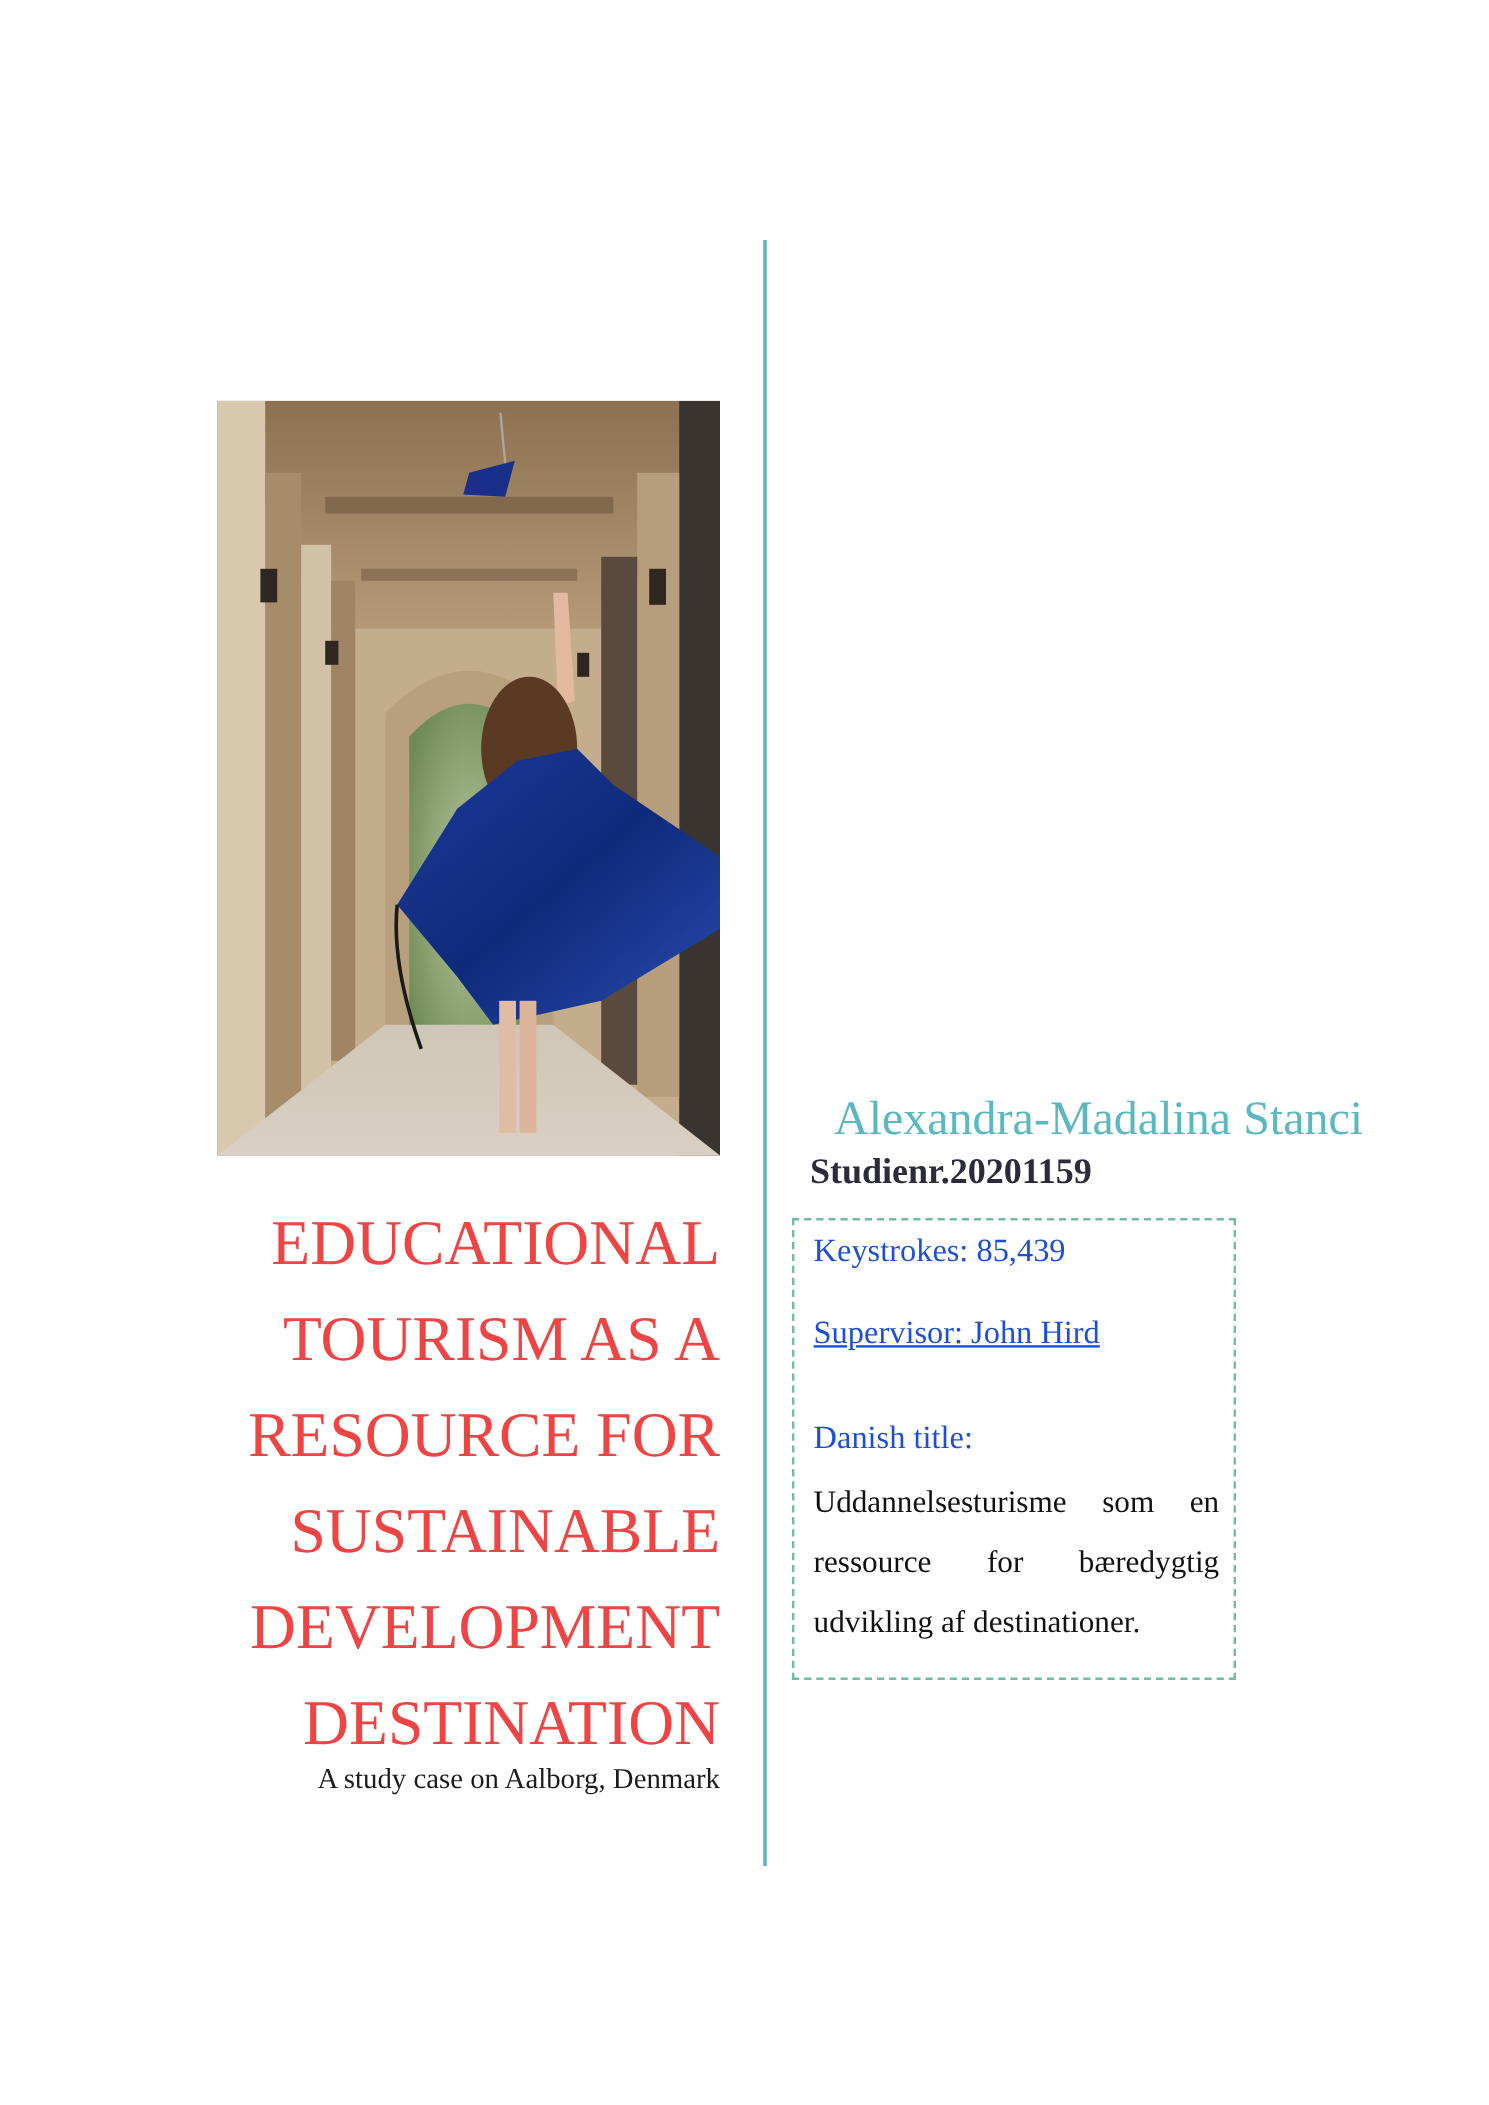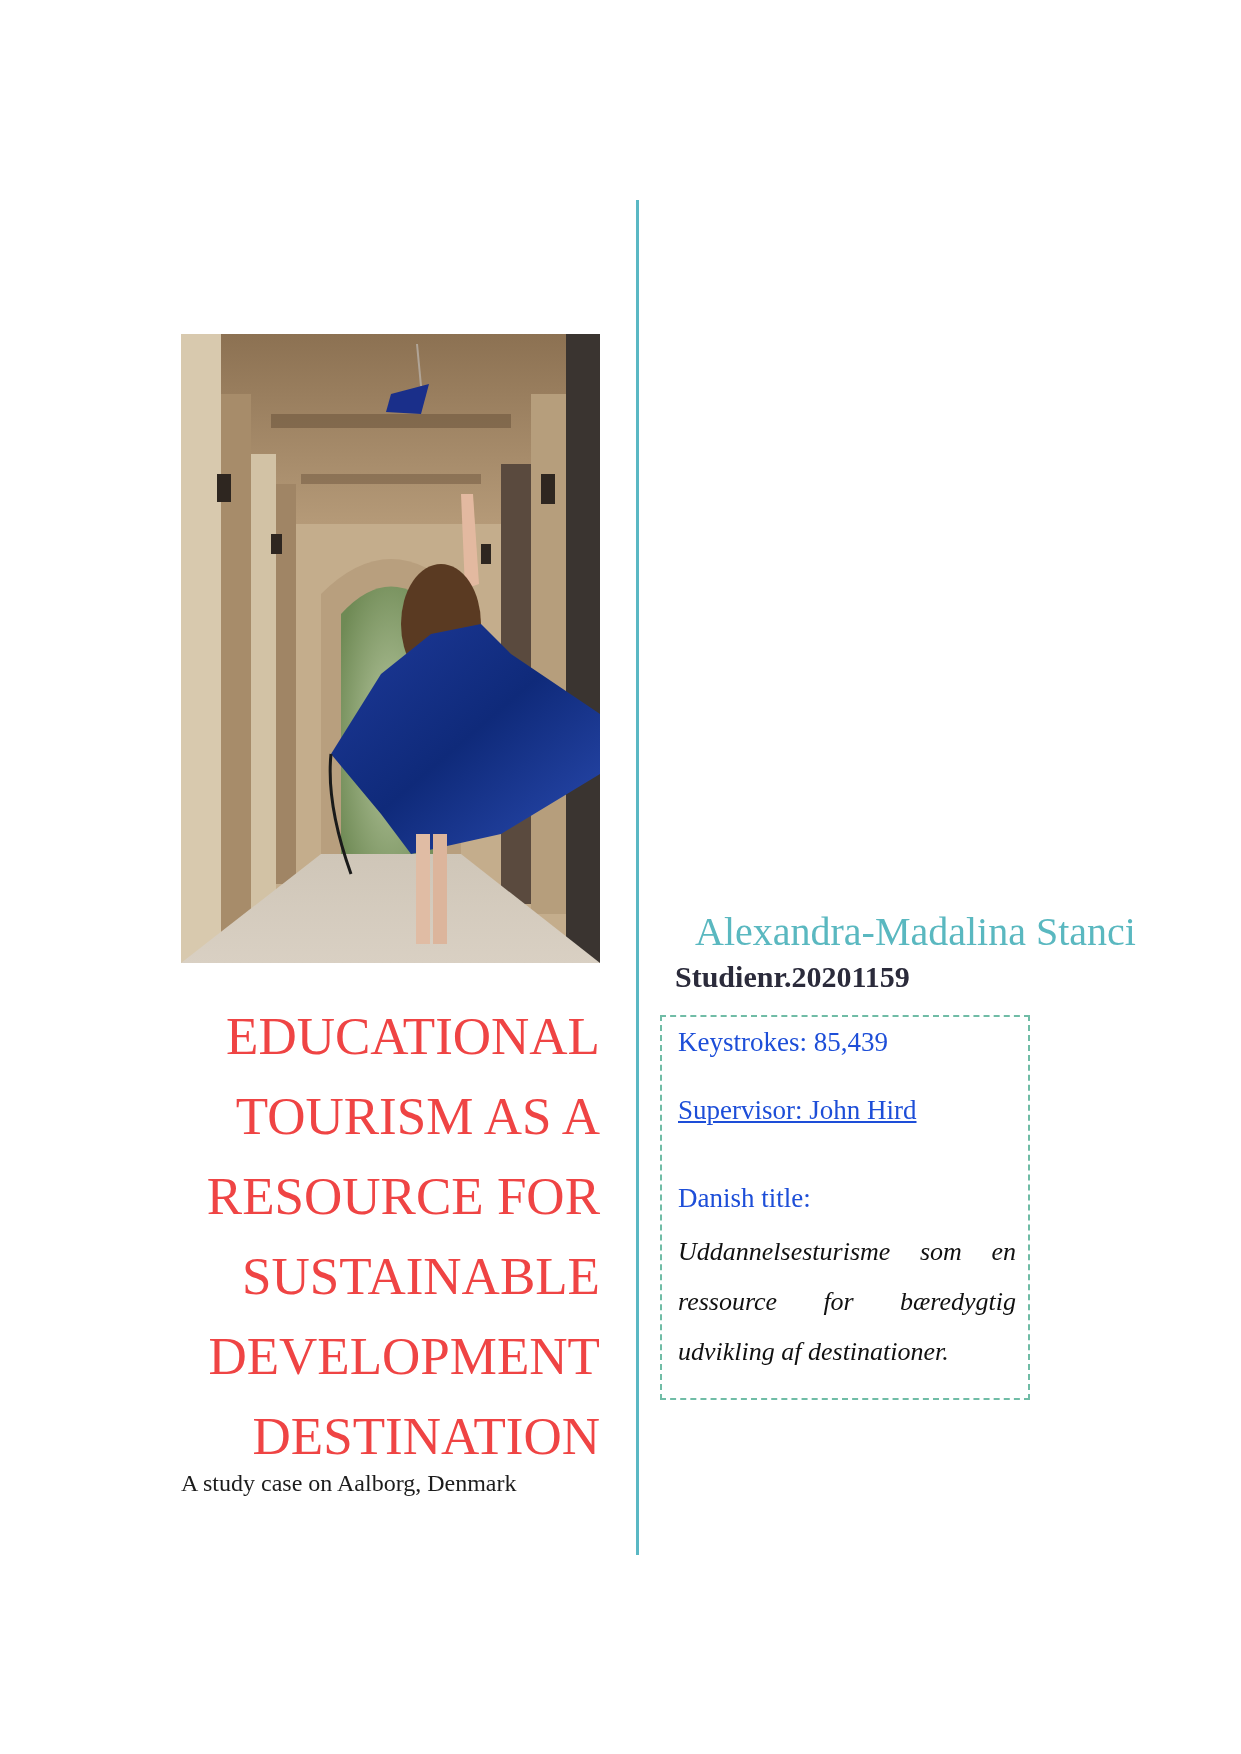--- a/index.html
+++ b/index.html
@@ -3,29 +3,29 @@
 <meta charset="utf-8">
 <style>
   html, body { margin:0; padding:0; background:#ffffff; }
   body { width:1241px; height:1754px; position:relative; overflow:hidden;
          font-family:"Liberation Serif", "DejaVu Serif", serif; }
   .photo { position:absolute; left:181px; top:334px; width:419px; height:629px; overflow:hidden;
            background:#c9b596; }
   .photo svg { display:block; width:100%; height:100%; }
   .title-block { position:absolute; left:181px; top:996px; width:419px; text-align:right; }
   .title-line { display:block; font-size:53px; line-height:80px; color:#ef4444; letter-spacing:0px; white-space:nowrap; }
-  .subtitle { position:absolute; left:181px; top:1470px; width:419px; 
+  .subtitle { position:absolute; left:181px; top:1470px; width:419px; text-align:right;
               font-size:24px; color:#1c1c1c; white-space:nowrap; }
   .divider { position:absolute; left:636px; top:200px; width:3px; height:1355px; background:#5ab8c4; }
   .author { position:absolute; left:675px; top:908px; font-size:40px; color:#5ab8c0; white-space:nowrap; line-height:48px;margin-left:20px; }
   .studnr { position:absolute; left:675px; top:958px; font-size:30px; color:#2b2b3b; white-space:nowrap; line-height:38px;font-weight:bold; }
   .infobox { position:absolute; left:660px; top:1015px; width:370px; height:385px;
              border:2px dashed #70bca6; box-sizing:border-box; }
   .info-line { position:absolute; left:16px; font-size:27px; color:#1d4ed8; white-space:nowrap; }
-  .danish-title { position:absolute; left:16px; top:210px; width:338px; font-size:26px; font-style:italic;
+  .danish-title { position:absolute; left:16px; top:210px; width:338px; font-size:26px; 
                   color:#111; text-align:justify; line-height:50px; text-align-last:left; }
 </style>
 </head>
 <body>
 
 <div class="photo">
   <svg viewBox="0 0 419 629" preserveAspectRatio="none">
     <defs>
       <linearGradient id="ceil" x1="0" y1="0" x2="0" y2="1">
         <stop offset="0" stop-color="#8c7152"></stop>

